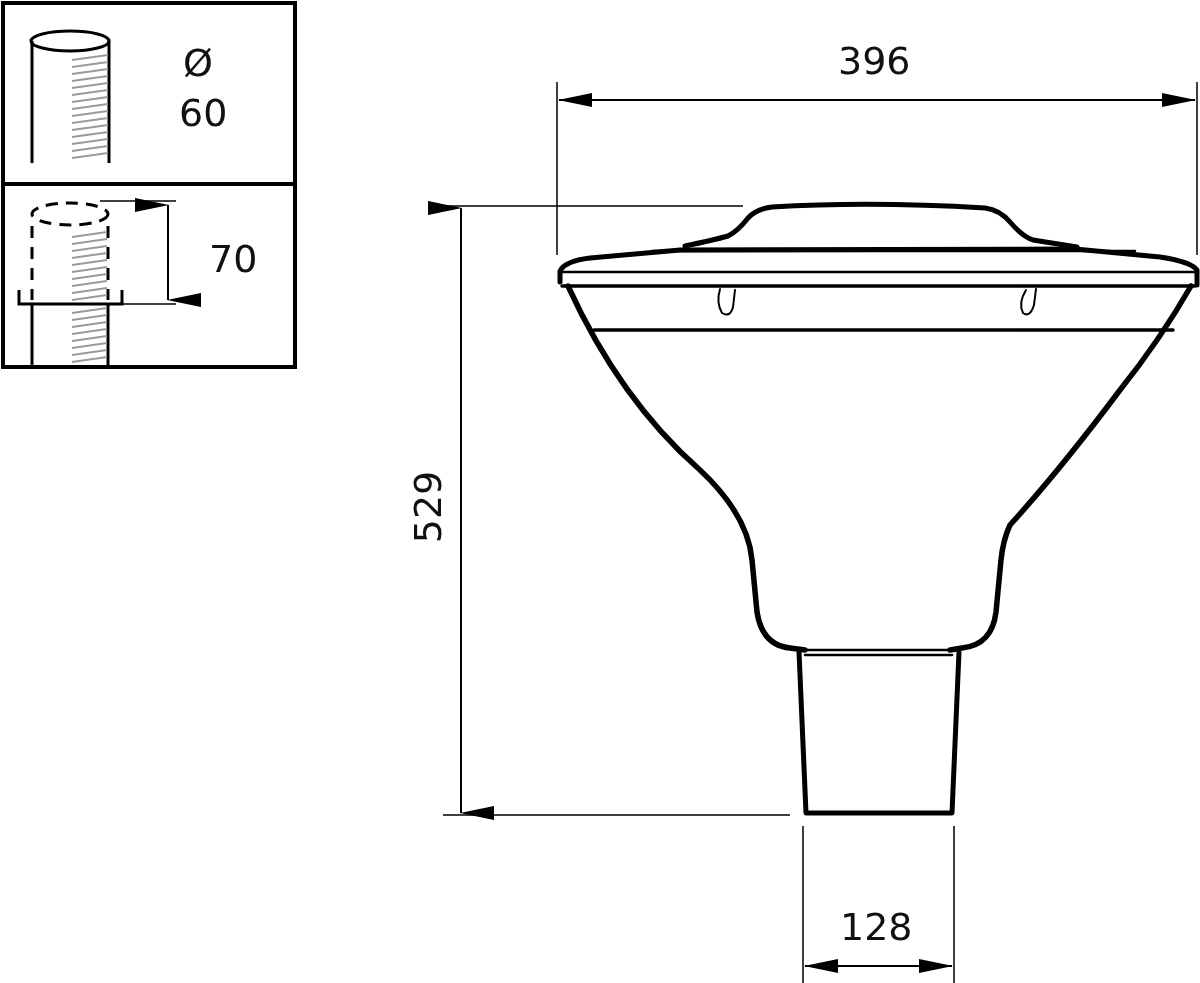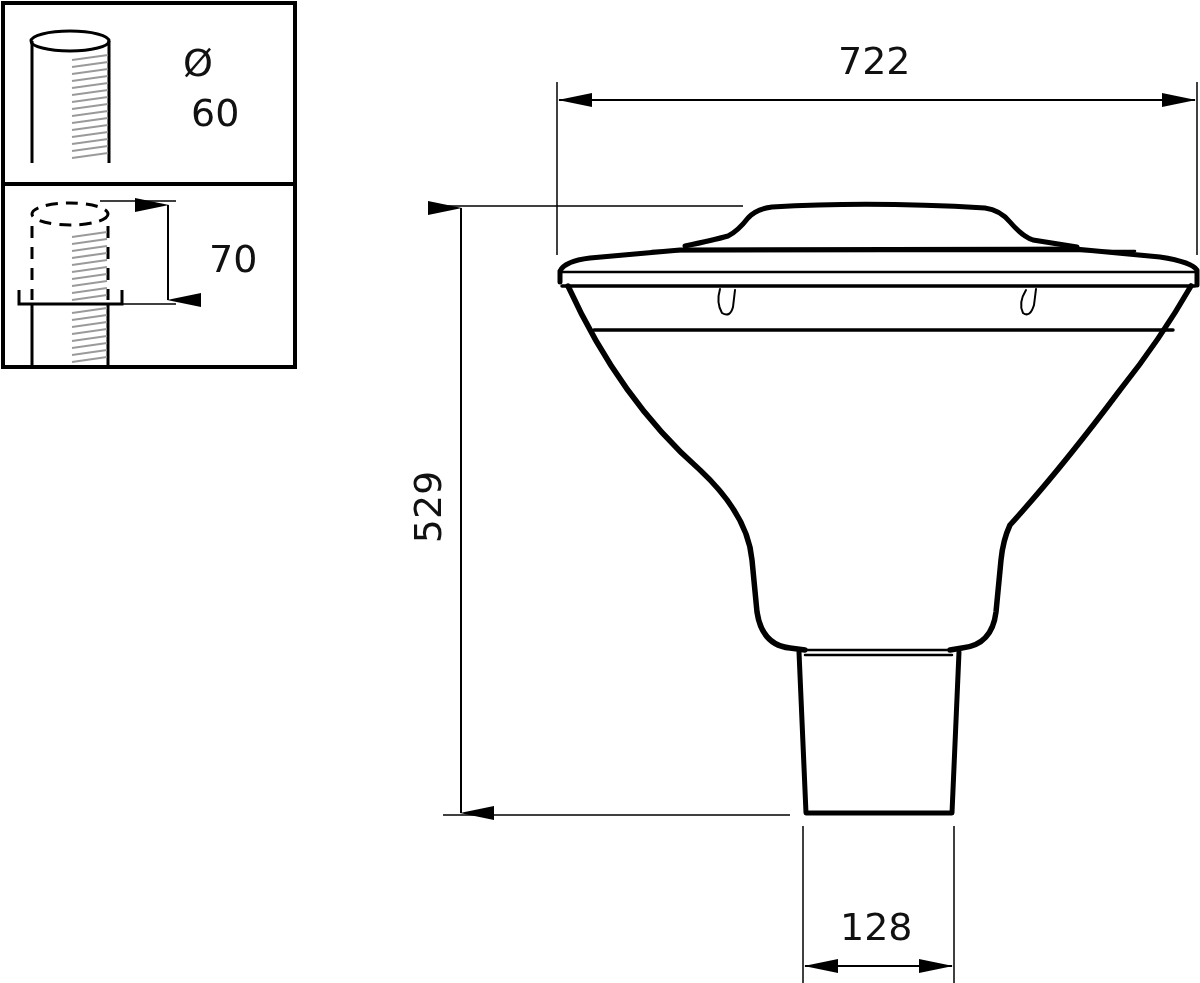--- a/index.html
+++ b/index.html
@@ -121,17 +121,17 @@
   </g>
 
   <g>
     <line x1="803" y1="826" x2="803" y2="983" stroke="#000" stroke-width="1.5"></line>
     <line x1="954" y1="826" x2="954" y2="983" stroke="#000" stroke-width="1.5"></line>
     <line x1="805" y1="966" x2="952" y2="966" stroke="#000" stroke-width="2" marker-start="url(#arrow)" marker-end="url(#arrow)"></line>
   </g>
 </svg>
 
 <div class="lbl" style="left:183px; top:44px; font-size:38px;">Ø</div>
-<div class="lbl" style="left:179px; top:94px;margin-left:12px;">60</div>
+<div class="lbl" style="left:179px; top:94px;">60</div>
 <div class="lbl" style="left:209px; top:240px;text-align:center;">70</div>
-<div class="lbl" style="left:838px; top:42px;">722</div>
+<div class="lbl" style="left:838px; top:42px;">396</div>
 <div class="lbl" style="left:392px; top:488px; transform: rotate(-90deg); transform-origin: center;">529</div>
 <div class="lbl" style="left:840px; top:908px;text-align:right;">128</div>
 
 </body></html>

